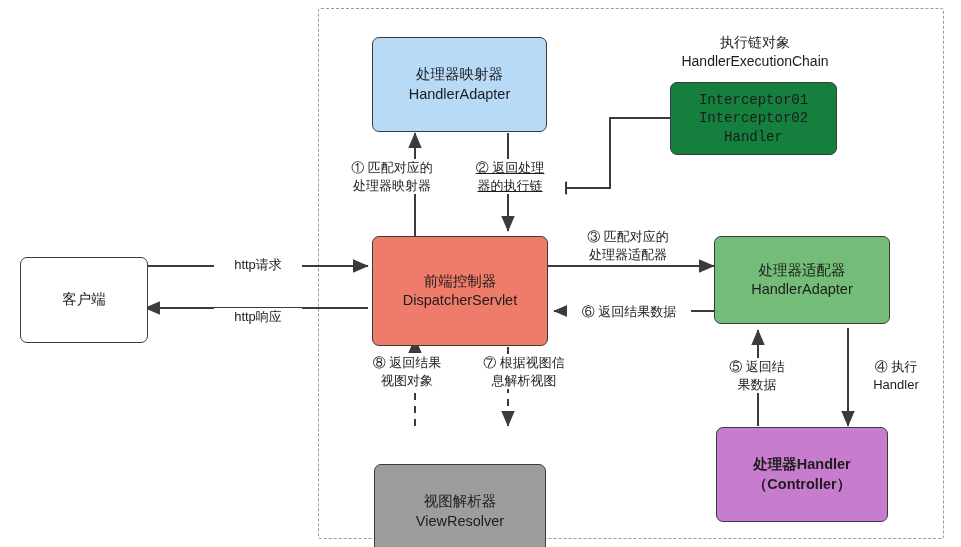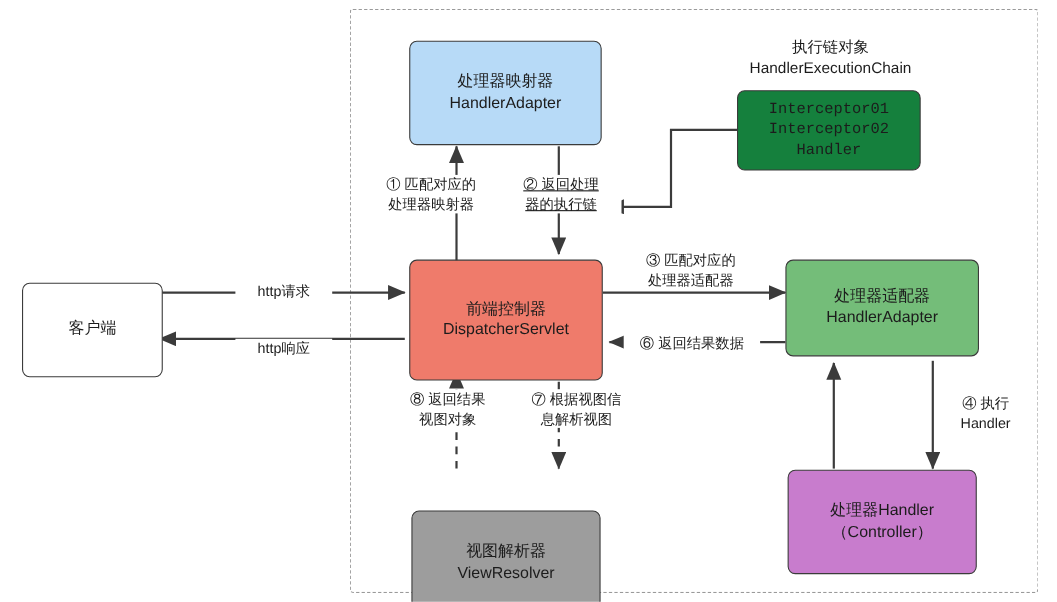--- a/index.html
+++ b/index.html
@@ -132,21 +132,21 @@
   <div class="node" style="left:714px; top:236px; width:176px; height:88px; background:#74bd79;">
     <span class="l1">处理器适配器</span>
     <span class="l2">HandlerAdapter</span>
   </div>
 
   <div class="node" style="left:374px; top:427px; width:172px; height:95px; background:#9d9d9d;margin-top:37px;">
     <span class="l1">视图解析器</span>
     <span class="l2">ViewResolver</span>
   </div>
 
-  <div class="node" style="left:716px; top:427px; width:172px; height:95px; background:#c87ccd;">
+  <div class="node" style="left:716px; top:427px; width:172px; height:95px; background:#c87ccd;font-weight:bold;">
     <span class="l1">处理器Handler</span>
     <span class="l2">（Controller）</span>
   </div>
 
   <div class="label" style="left:214px; top:256px; width:88px;">
     <span>http请求</span>
   </div>
 
   <div class="label" style="left:214px; top:308px; width:88px;">
     <span>http响应</span>
@@ -174,19 +174,23 @@
 
   <div class="label" style="left:567px; top:303px; width:124px;">
     <span>⑥ 返回结果数据</span>
   </div>
 
   <div class="label" style="left:472px; top:354px; width:104px;">
     <span>⑦ 根据视图信</span><br>
     <span>息解析视图</span>
   </div>
 
+  <div class="label" style="left:712px; top:358px; width:90px;">
+    <span>⑤ 返回结</span><br>
+    <span>果数据</span>
+  </div>
 
   <div class="label" style="left:856px; top:358px; width:80px;">
     <span>④ 执行</span><br>
     <span>Handler</span>
   </div>
 
 </div>
 
 </body></html>

